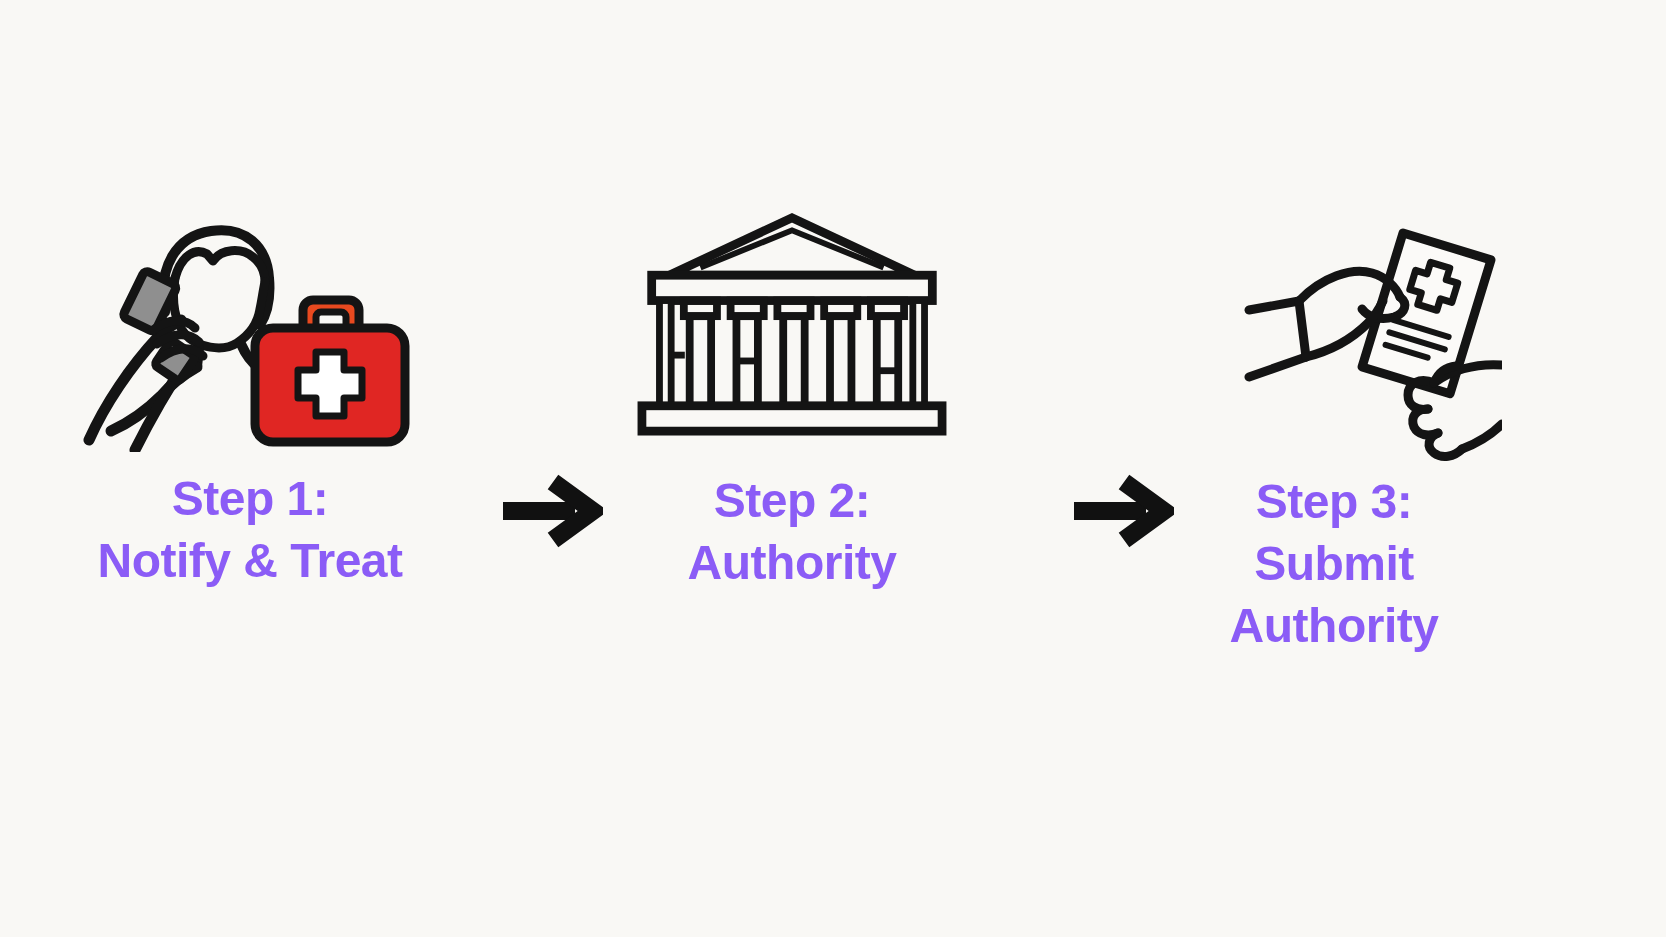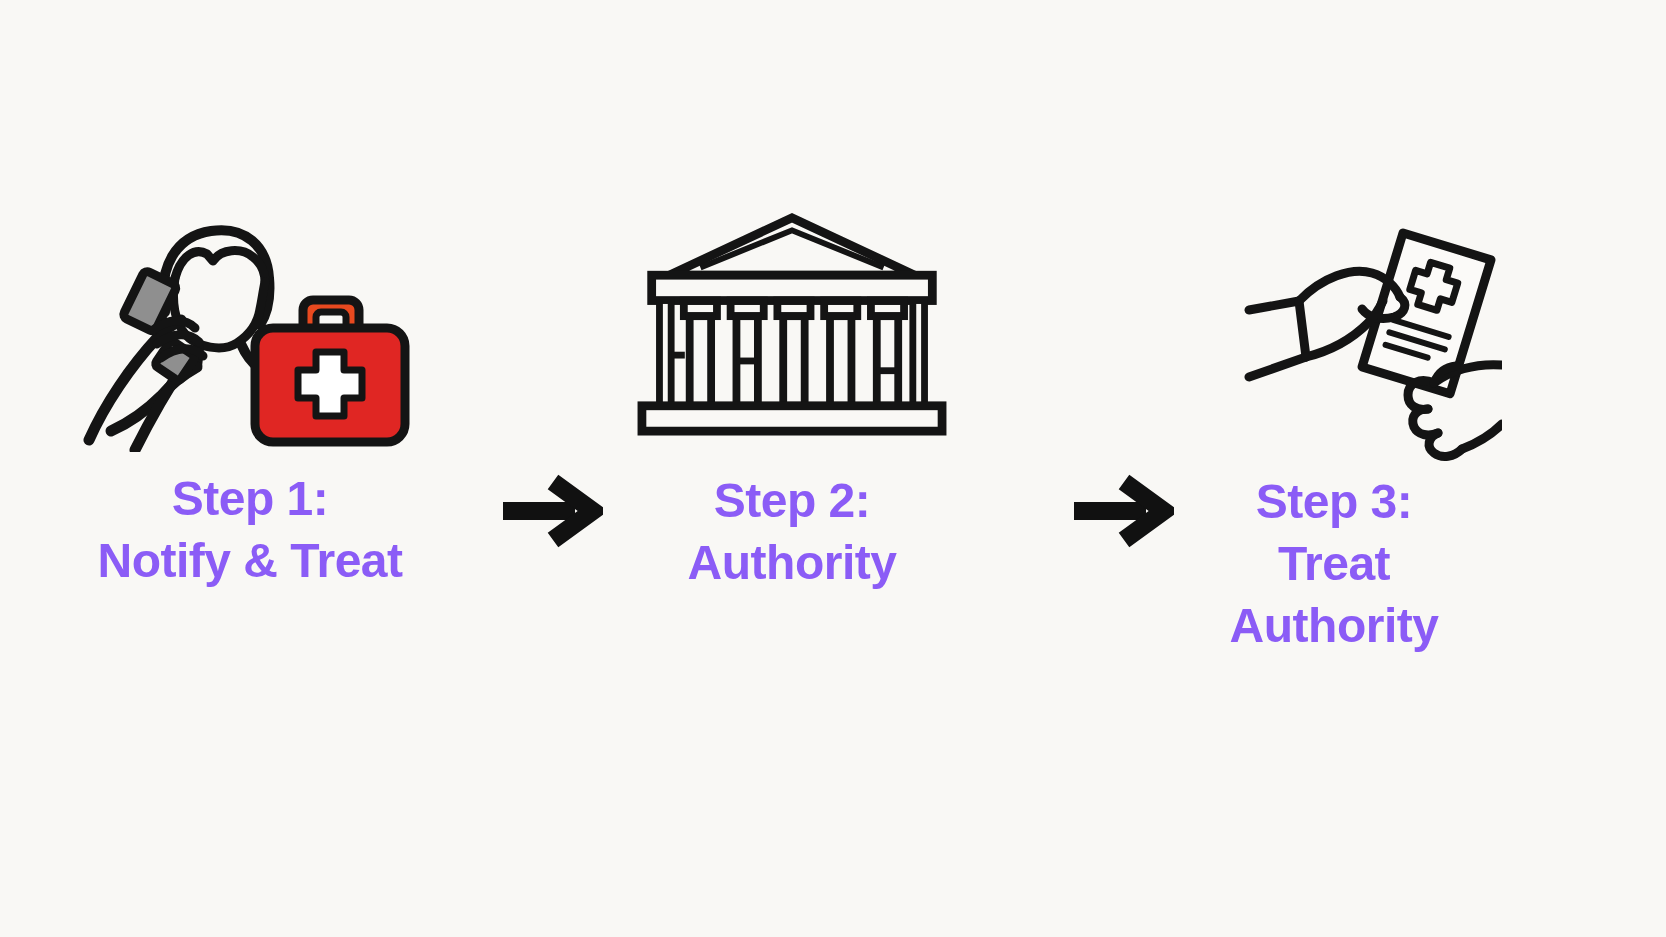--- a/index.html
+++ b/index.html
@@ -161,18 +161,18 @@
         <path d="M336,152 C308,150 284,158 268,170"></path>
         <path d="M268,170 C254,164 242,170 242,182 C242,192 250,198 262,196"></path>
         <path d="M262,196 C250,196 244,204 248,214 C252,222 262,224 272,220"></path>
         <path d="M272,220 C262,224 260,234 268,240 C276,246 288,244 296,236"></path>
         <path d="M296,236 C312,230 326,221 336,211"></path>
         <path d="M268,170 C272,160 280,154 290,153"></path>
       </g>
     </svg>
     <div class="step-label">
       <div>Step 3:</div>
-      <div>Treat</div>
+      <div>Submit</div>
       <div>Authority</div>
     </div>
   </div>
 
 </div>
 
 </body></html>

